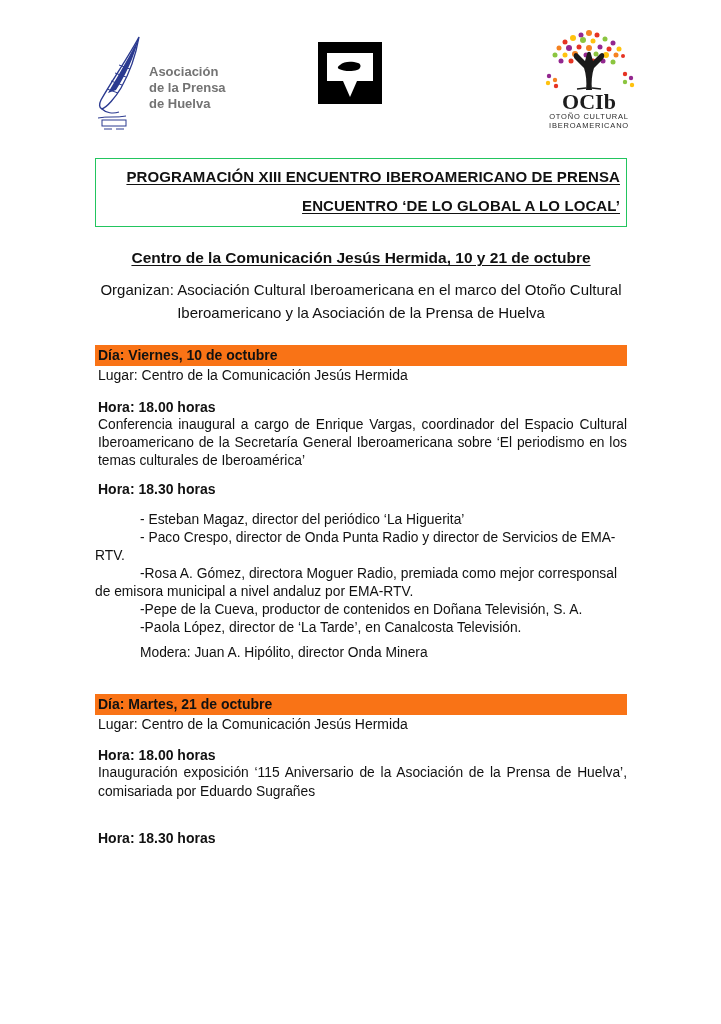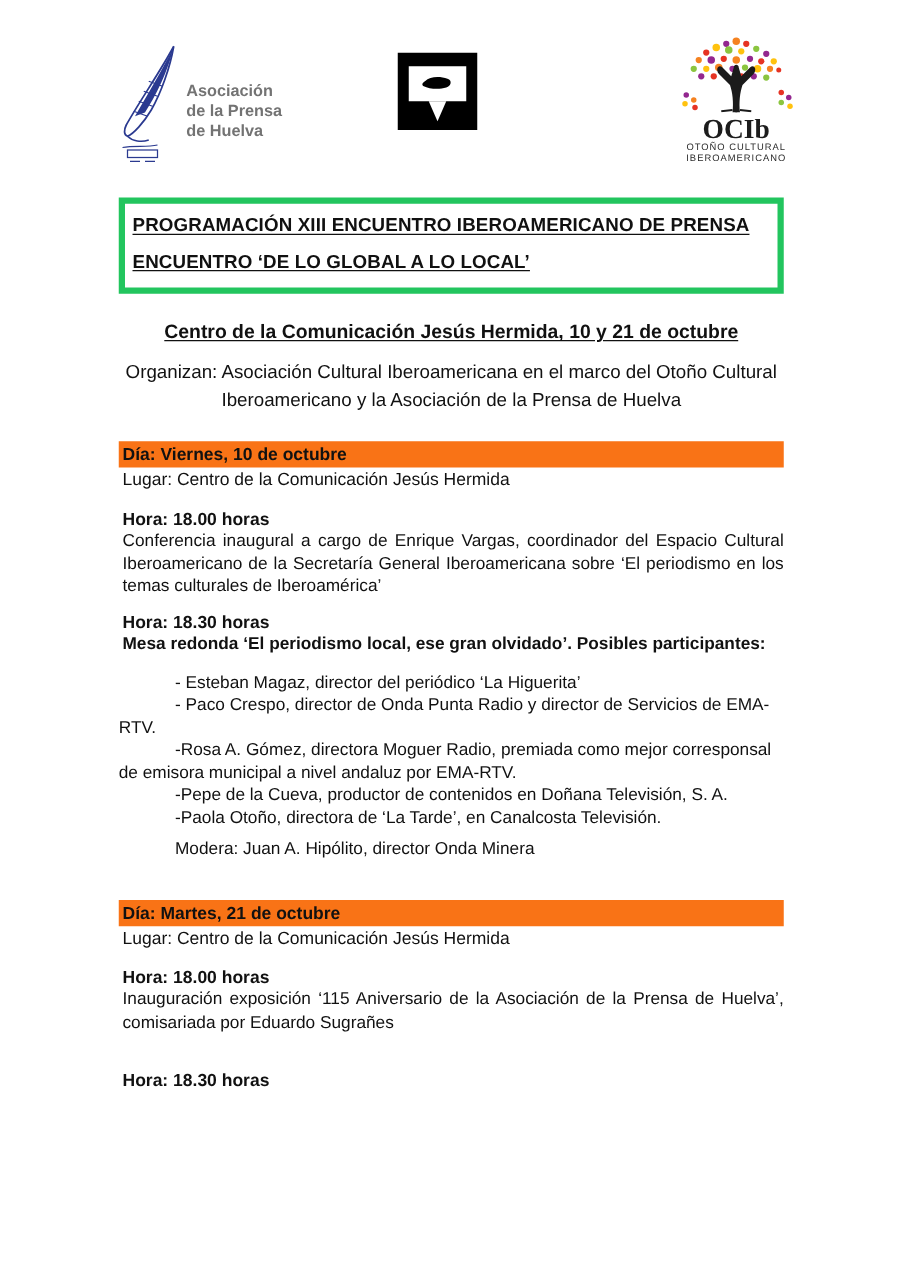--- a/index.html
+++ b/index.html
@@ -35,22 +35,22 @@
     font-family: "Liberation Serif", "DejaVu Serif", serif;
   }
   .ocib-caps { font-size: 7.5px; letter-spacing: 0.8px; line-height: 9px; color: #2a2a2a; }
 
   
   .content {
     position: absolute; left: 95px; top: 158px; width: 532px;
   }
 
   .title-box {
-    border: 5px solid #22c55e;
-    text-align: left;
+    border: 1px solid #22c55e;
+    text-align: right;
     padding: 10px 6px 12px 6px;
   }
   .title-line {
     font-size: 15px; font-weight: bold;
     text-decoration: underline;
     text-underline-offset: 2px;
     line-height: 16px;
     letter-spacing: 0.1px;
   }
   .title-line + .title-line { margin-top: 13px; }
@@ -208,28 +208,27 @@
     <div class="organizers">Organizan: Asociación Cultural Iberoamericana en el marco del Otoño Cultural Iberoamericano y la Asociación de la Prensa de Huelva</div>
 
     <div>
       <div class="day-banner banner-1">Día: Viernes, 10 de octubre</div>
       <div class="place-label">Lugar: Centro de la Comunicación Jesús Hermida</div>
 
       <div class="time-heading t-1">Hora: 18.00 horas</div>
       <div class="event-desc">Conferencia inaugural a cargo de Enrique Vargas, coordinador del Espacio Cultural Iberoamericano de la Secretaría General Iberoamericana sobre ‘El periodismo en los temas culturales de Iberoamérica’</div>
 
       <div class="time-heading t-2">Hora: 18.30 horas</div>
-      <div class="event-desc bold">Mesa redonda ‘El periodismo local, ese gran olvidado’. Posibles participantes:</div>
 
       <div class="participants">
         <div class="participant">- Esteban Magaz, director del periódico ‘La Higuerita’</div>
         <div class="participant">- Paco Crespo, director de Onda Punta Radio y director de Servicios de EMA-RTV.</div>
         <div class="participant">-Rosa A. Gómez, directora Moguer Radio, premiada como mejor corresponsal de emisora municipal a nivel andaluz por EMA-RTV.</div>
         <div class="participant">-Pepe de la Cueva, productor de contenidos en Doñana Televisión, S. A.</div>
-        <div class="participant">-Paola Otoño, directora de ‘La Tarde’, en Canalcosta Televisión.</div>
+        <div class="participant">-Paola López, director de ‘La Tarde’, en Canalcosta Televisión.</div>
       </div>
 
       <div class="moderator">Modera: Juan A. Hipólito, director Onda Minera</div>
     </div>
 
     <div>
       <div class="day-banner banner-2">Día: Martes, 21 de octubre</div>
       <div class="place-label">Lugar: Centro de la Comunicación Jesús Hermida</div>
 
       <div class="time-heading t-3">Hora: 18.00 horas</div>

